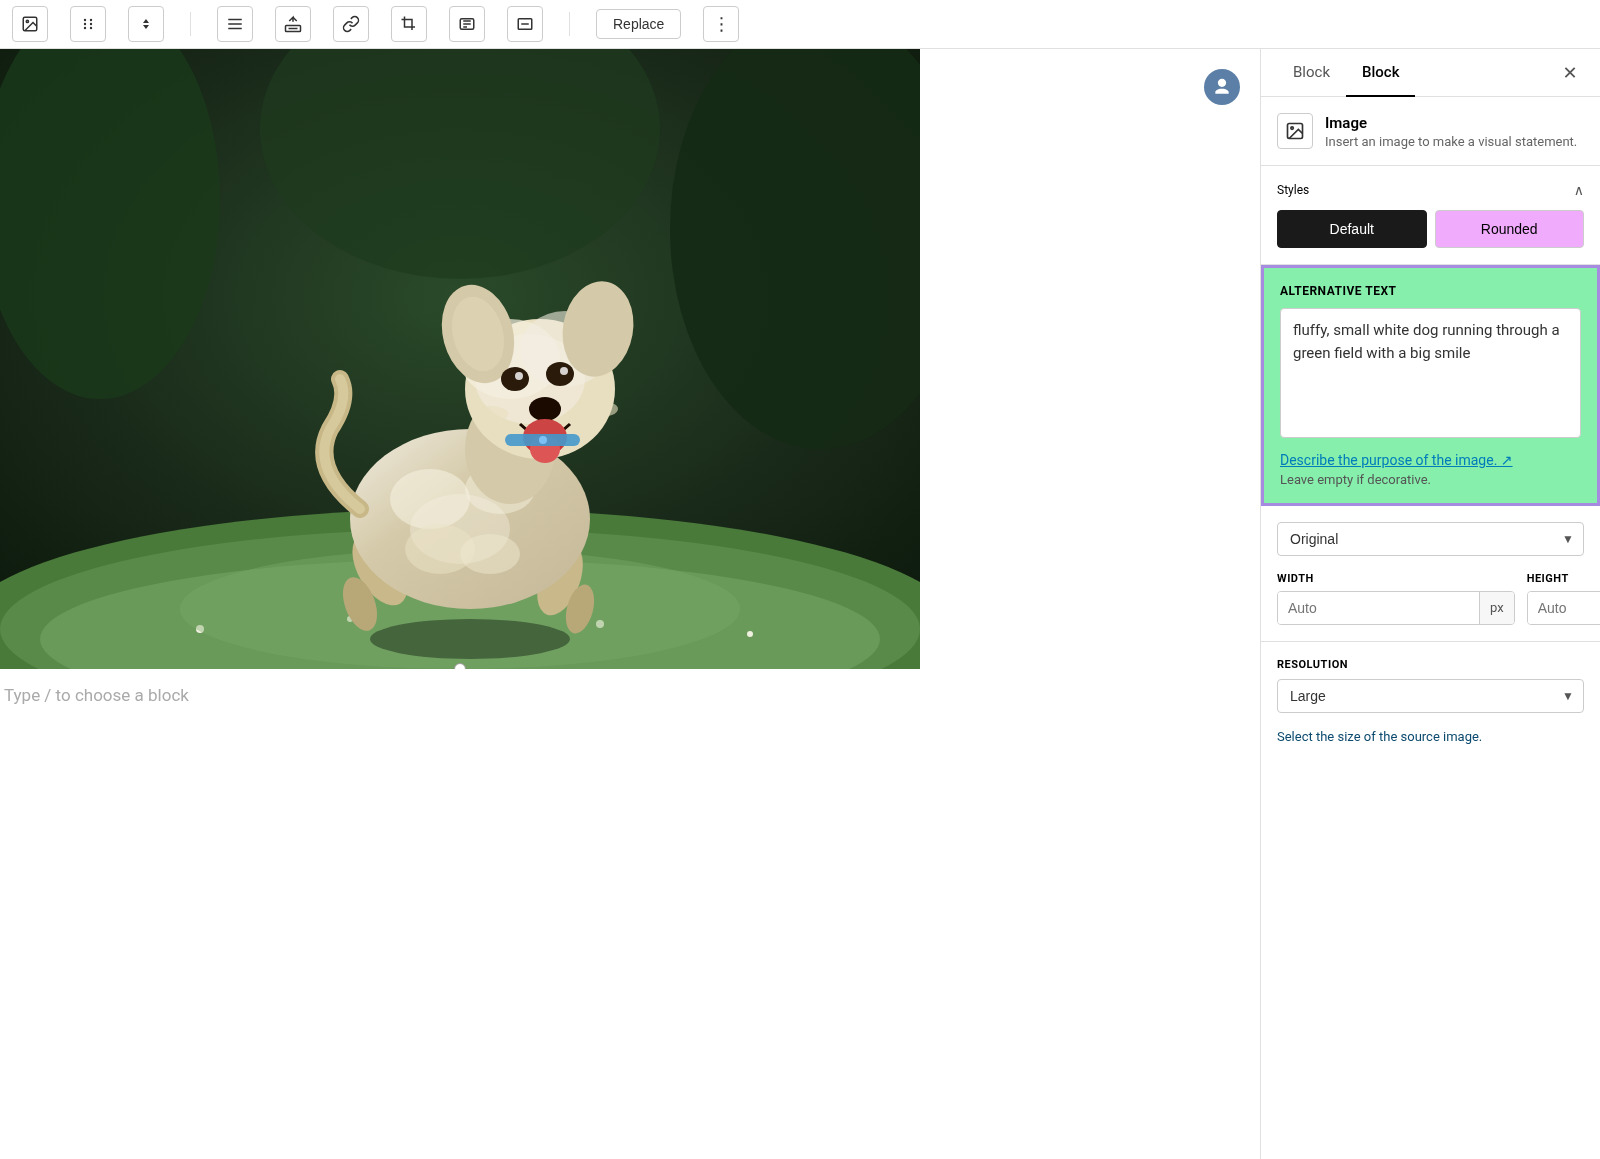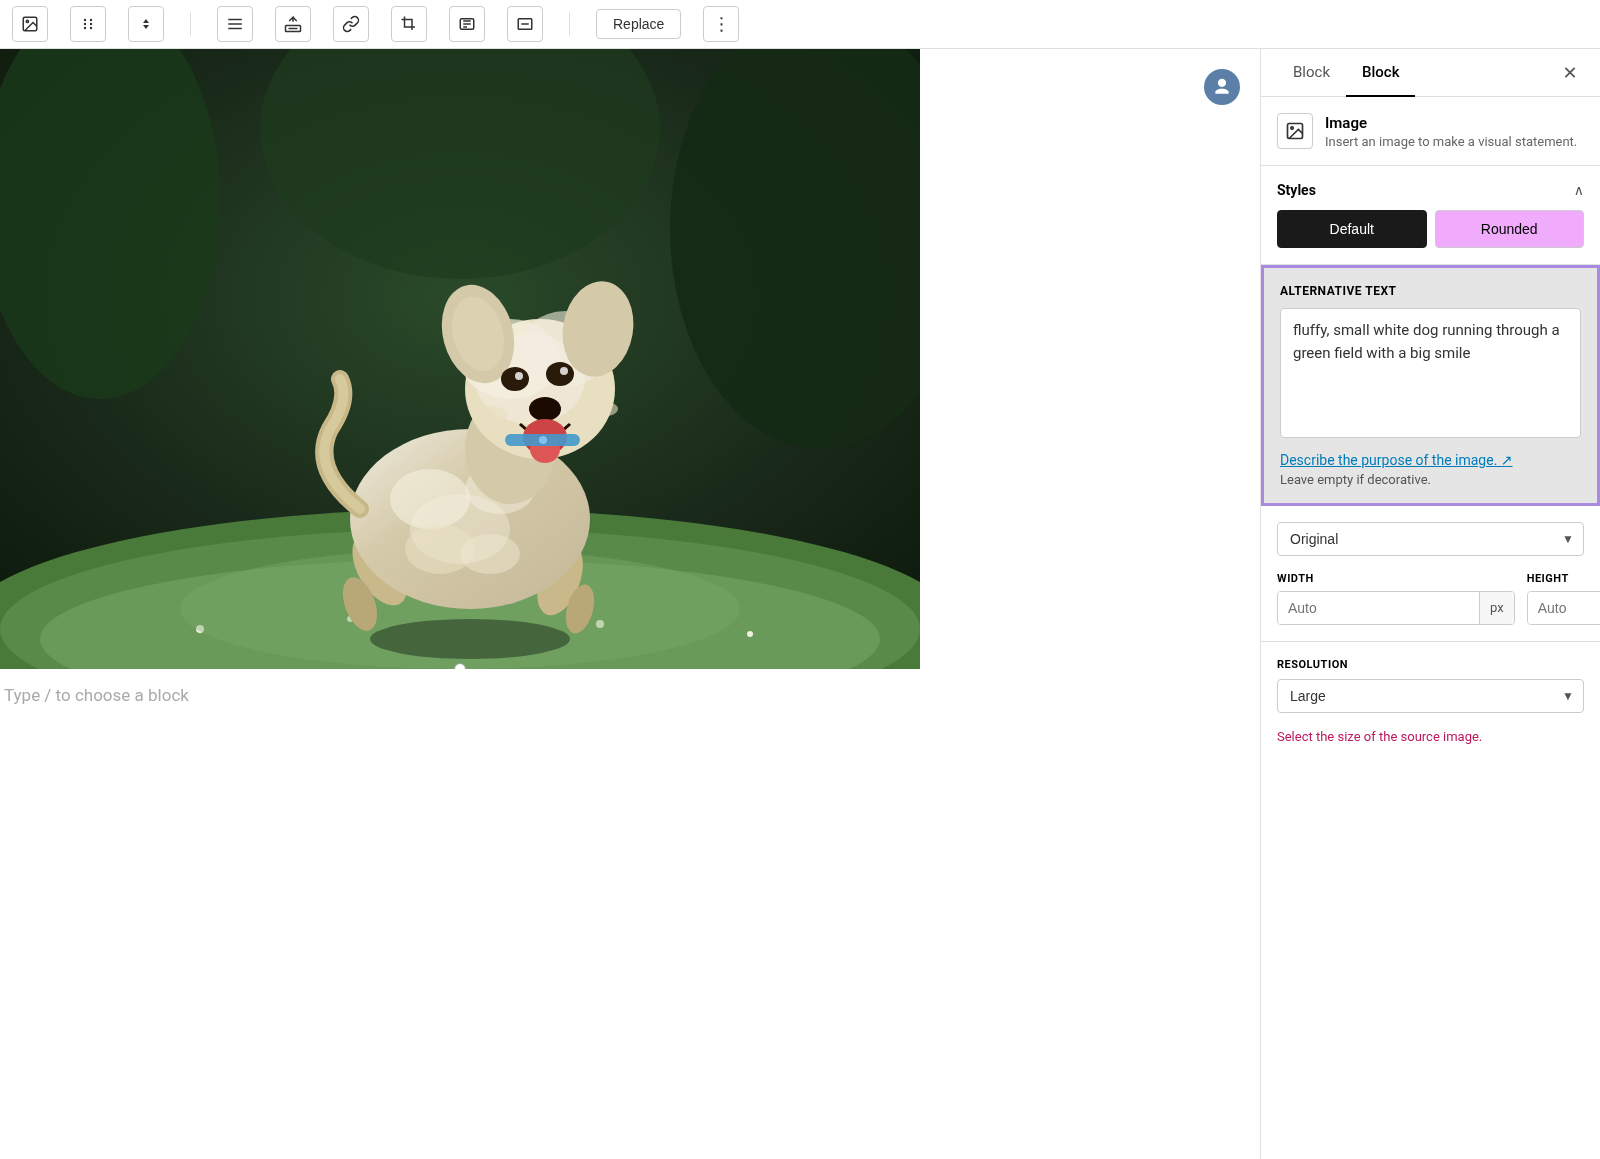--- a/index.html
+++ b/index.html
@@ -212,22 +212,22 @@
       padding: 16px;
       border-bottom: 1px solid #e0e0e0;
     }
     .section-header {
       display: flex;
       align-items: center;
       justify-content: space-between;
       margin-bottom: 12px;
     }
     .section-title {
-      font-size: 14px;
-      font-weight: 700;
+      font-size: 12px;
+      font-weight: 400;
       color: #000;
     }
     .section-chevron {
       cursor: pointer;
       color: #555;
       font-size: 14px;
     }
 
     .style-buttons {
       display: flex;
@@ -247,21 +247,21 @@
       background: #1a1a1a;
       color: #fff;
       border-color: #1a1a1a;
     }
 
     
     .alt-text-section {
       padding: 16px;
       border: 3px solid #a78be0;
       margin: 0;
-      background: #e5e5e5;
+      background: #86efac;
       position: relative;
     }
     .alt-text-label {
       font-size: 12px;
       font-weight: 700;
       color: #000;
       letter-spacing: 0.5px;
       margin-bottom: 10px;
       text-transform: uppercase;
     }
@@ -371,21 +371,21 @@
     .resolution-label {
       font-size: 11px;
       font-weight: 700;
       color: #000;
       letter-spacing: 0.5px;
       text-transform: uppercase;
       margin-bottom: 8px;
     }
     .resolution-helper {
       font-size: 13px;
-      color: #be185d;
+      color: #0c4a6e;
       margin-top: 8px;
     }
   </style>
 </head>
 <body>
 
 <div class="toolbar">
   <button class="toolbar-btn" title="Image">
     <svg width="18" height="18" viewBox="0 0 24 24" fill="none" stroke="currentColor" stroke-width="2">
       <rect x="3" y="3" width="18" height="18" rx="2"></rect>

